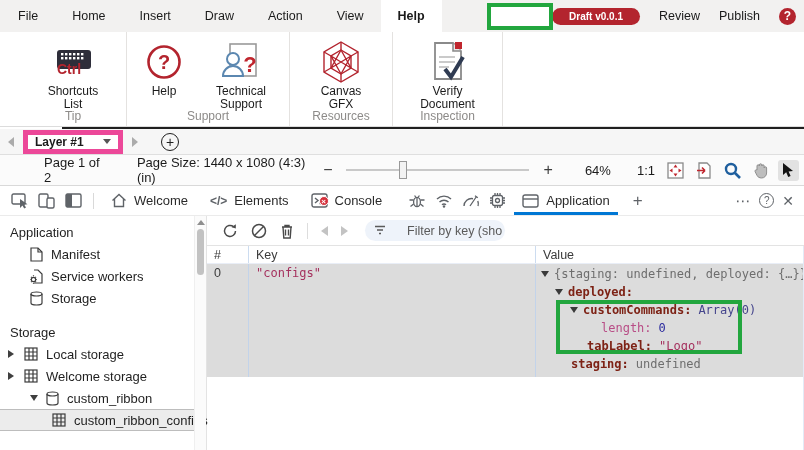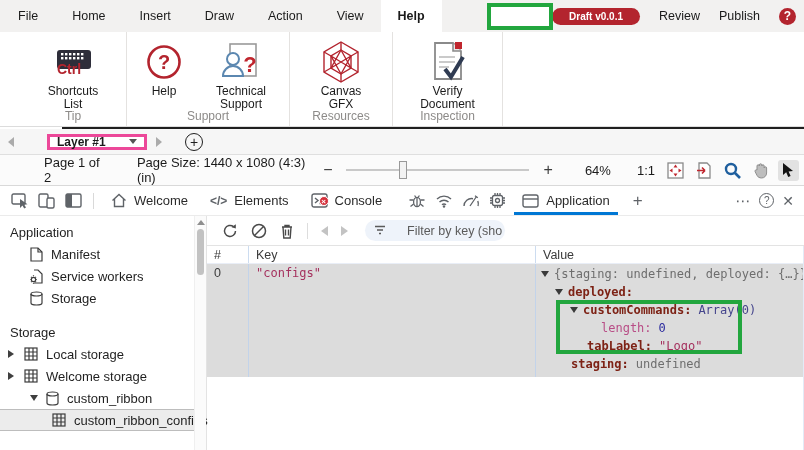--- a/index.html
+++ b/index.html
@@ -38,21 +38,21 @@
   .gname{position:absolute;bottom:3px;left:0;right:0;text-align:center;font-size:12px;color:#8d8b89;}
   .ctrl-txt{position:absolute;left:4px;top:22px;color:var(--brand_red,#b3242e);font-weight:700;font-size:14px;}
 
   .canvas-edge{position:absolute;top:127px;left:62px;width:742px;height:2px;background:#1f1f1f;z-index:2;}
 
   
   .layerbar{position:absolute;top:129px;left:0;width:804px;height:26px;background:#f6f6f6;border-bottom:1px solid #dfdfdf;display:flex;align-items:center;gap:9px;padding-left:8px;}
   .nav-car{width:0;height:0;}
   .car-left{border-right:6px solid #ababab;border-top:5px solid transparent;border-bottom:5px solid transparent;}
   .car-right{border-left:6px solid #ababab;border-top:5px solid transparent;border-bottom:5px solid transparent;}
-  .layer-combo{width:100px;height:16px;border:3px solid #ec4899;background:#fff;display:flex;align-items:center;justify-content:space-between;padding:0 7px;font-size:12px;font-weight:700;margin-left:24px;}
+  .layer-combo{width:100px;height:24px;border:5px solid #ec4899;background:#fff;display:flex;align-items:center;justify-content:space-between;padding:0 7px;font-size:12px;font-weight:700;}
   .combo-car{width:0;height:0;border-top:5px solid #555;border-left:4px solid transparent;border-right:4px solid transparent;}
   .add-layer{width:18px;height:18px;border:1.7px solid #1f1f1f;border-radius:50%;display:flex;align-items:center;justify-content:center;font-size:14px;font-weight:400;color:#1f1f1f;margin-left:14px;line-height:1;}
 
   
   .statusbar{position:absolute;top:155px;left:0;width:804px;height:30px;background:#fbfbfb;display:flex;align-items:center;font-size:13px;color:#1b1b1b;}
   .sb-page{margin-left:44px;}
   .sb-size{margin-left:28px;}
   .sb-right{margin-left:auto;display:flex;align-items:center;padding-right:5px;}
   .sb-minus{font-size:16px;color:#3c3c3c;}
   .sb-track{margin-left:13px;width:183px;height:2px;background:#c9c9c9;position:relative;}

